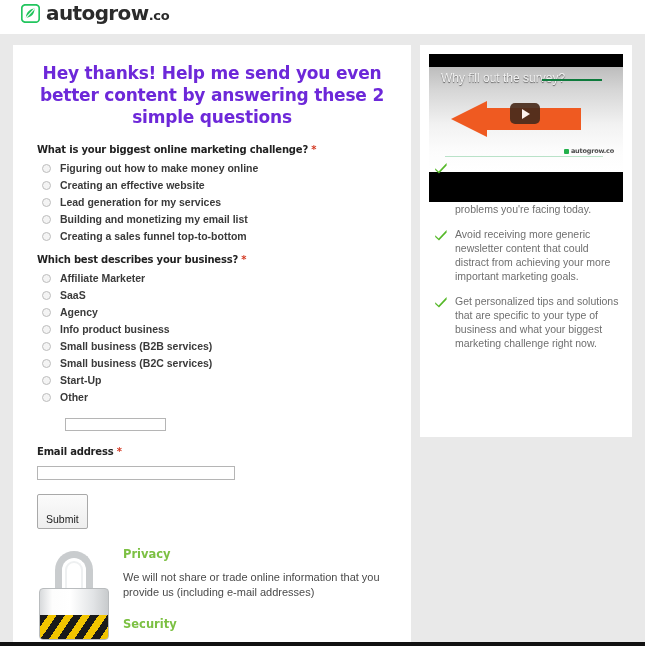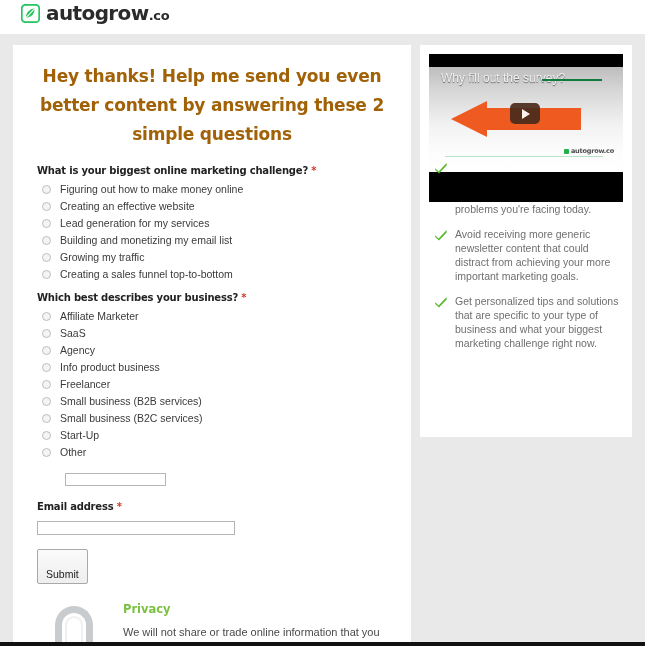--- a/index.html
+++ b/index.html
@@ -63,39 +63,39 @@
     height: 392px;
     background: #ffffff;
   }
 
   
   .form-inner { padding: 17px 24px 0 24px; }
   .headline {
     margin: 0 0 16px 0;
     font-family: "DejaVu Sans", sans-serif;
     font-size: 17px;
-    line-height: 29px;
+    line-height: 22px;
     font-weight: bold;
-    color: #a16207;
+    color: #6d28d9;
     text-align: center;
     letter-spacing: -0.2px;
   }
 
   
   .q-label {
     font-family: "DejaVu Sans", sans-serif;
     font-size: 10px;
     font-weight: bold;
     color: #222222;
     margin: 0 0 5px 0;
     letter-spacing: -0.2px;
   }
   .req { color: #d43b25; font-size: 10px; }
 
-  .opt-list { margin: 4px 0 9px 0; padding: 0; list-style: none; }
+  .opt-list { margin: 4px 0 9px 0; padding: 0; list-style: none; font-weight: bold; }
   .opt {
     display: flex;
     align-items: center;
     height: 17px;
     margin: 0;
   }
   .radio {
     width: 9px; height: 9px;
     border-radius: 50%;
     border: 1px solid #bdbdbd;
@@ -387,24 +387,20 @@
         <li class="opt">
           <span class="radio"></span>
           <span class="opt-label">Lead generation for my services</span>
         </li>
         <li class="opt">
           <span class="radio"></span>
           <span class="opt-label">Building and monetizing my email list</span>
         </li>
         <li class="opt">
           <span class="radio"></span>
-          <span class="opt-label">Growing my traffic</span>
-        </li>
-        <li class="opt">
-          <span class="radio"></span>
           <span class="opt-label">Creating a sales funnel top-to-bottom</span>
         </li>
       </ul>
     </div>
 
     
     <div>
       <p class="q-label"><span>Which best describes your business?</span>
         <span class="req">*</span>
       </p>
@@ -417,24 +413,20 @@
           <span class="radio"></span>
           <span class="opt-label">SaaS</span>
         </li>
         <li class="opt">
           <span class="radio"></span>
           <span class="opt-label">Agency</span>
         </li>
         <li class="opt">
           <span class="radio"></span>
           <span class="opt-label">Info product business</span>
-        </li>
-        <li class="opt">
-          <span class="radio"></span>
-          <span class="opt-label">Freelancer</span>
         </li>
         <li class="opt">
           <span class="radio"></span>
           <span class="opt-label">Small business (B2B services)</span>
         </li>
         <li class="opt">
           <span class="radio"></span>
           <span class="opt-label">Small business (B2C services)</span>
         </li>
         <li class="opt">

